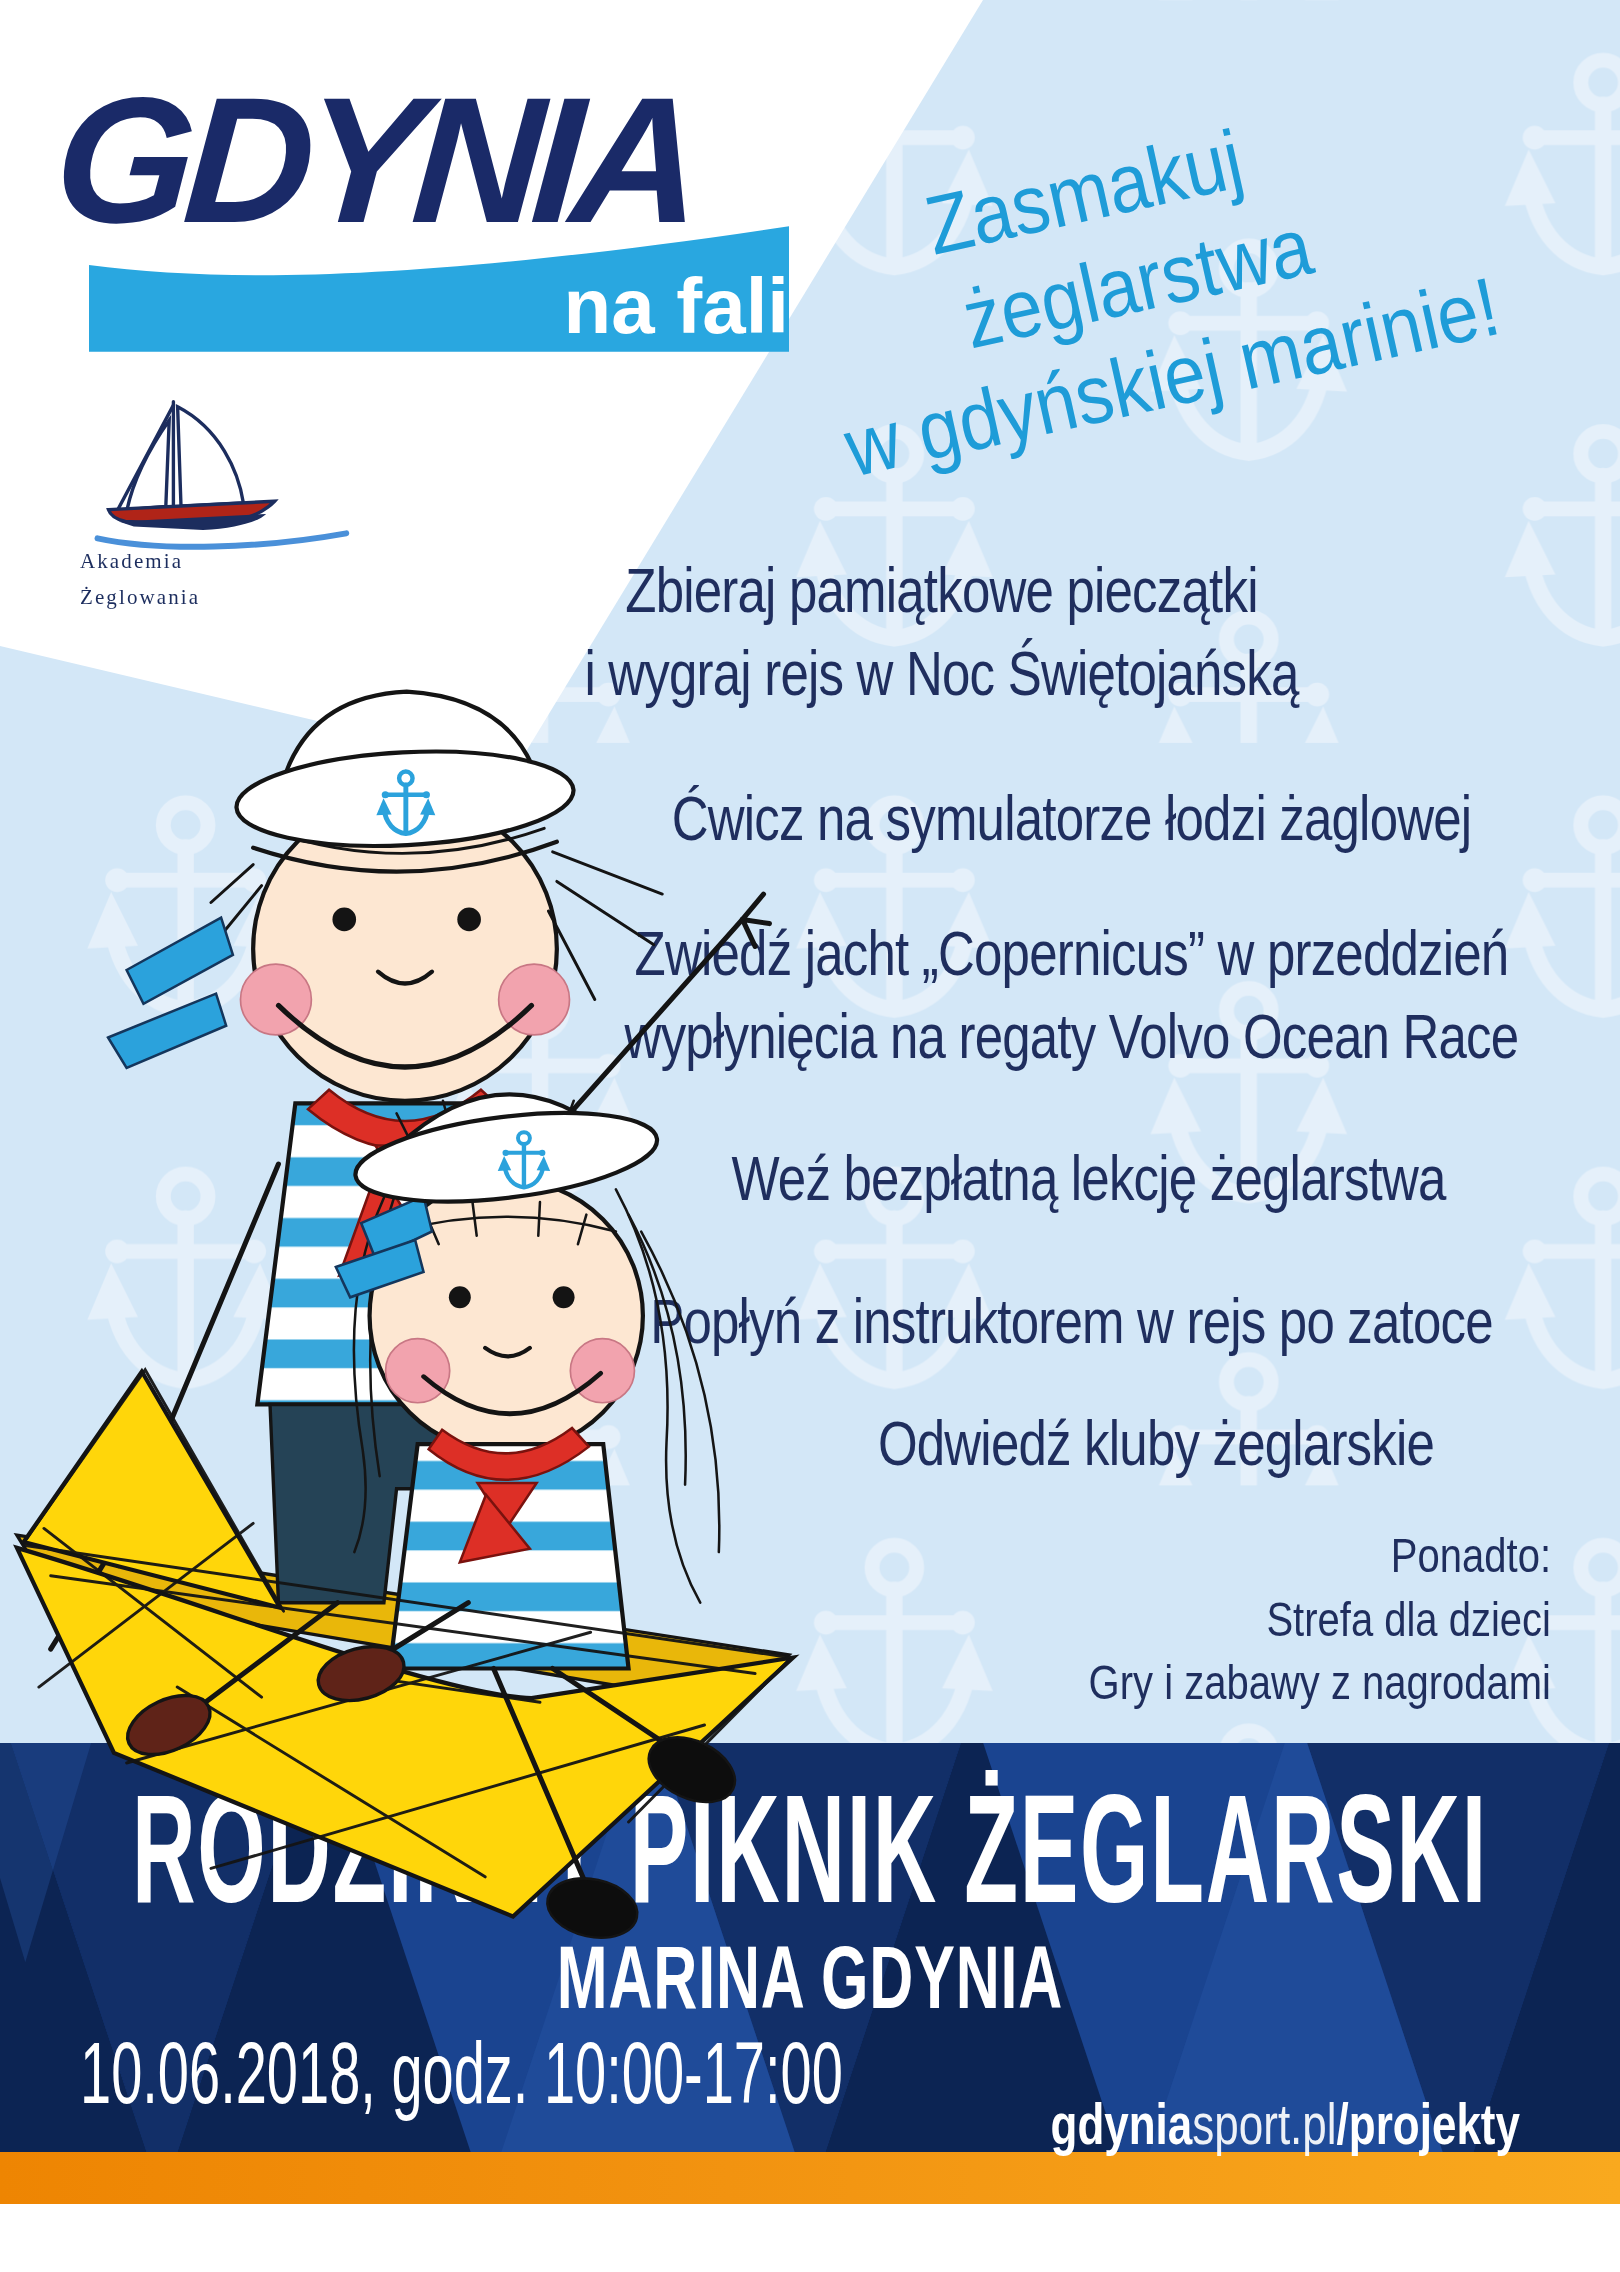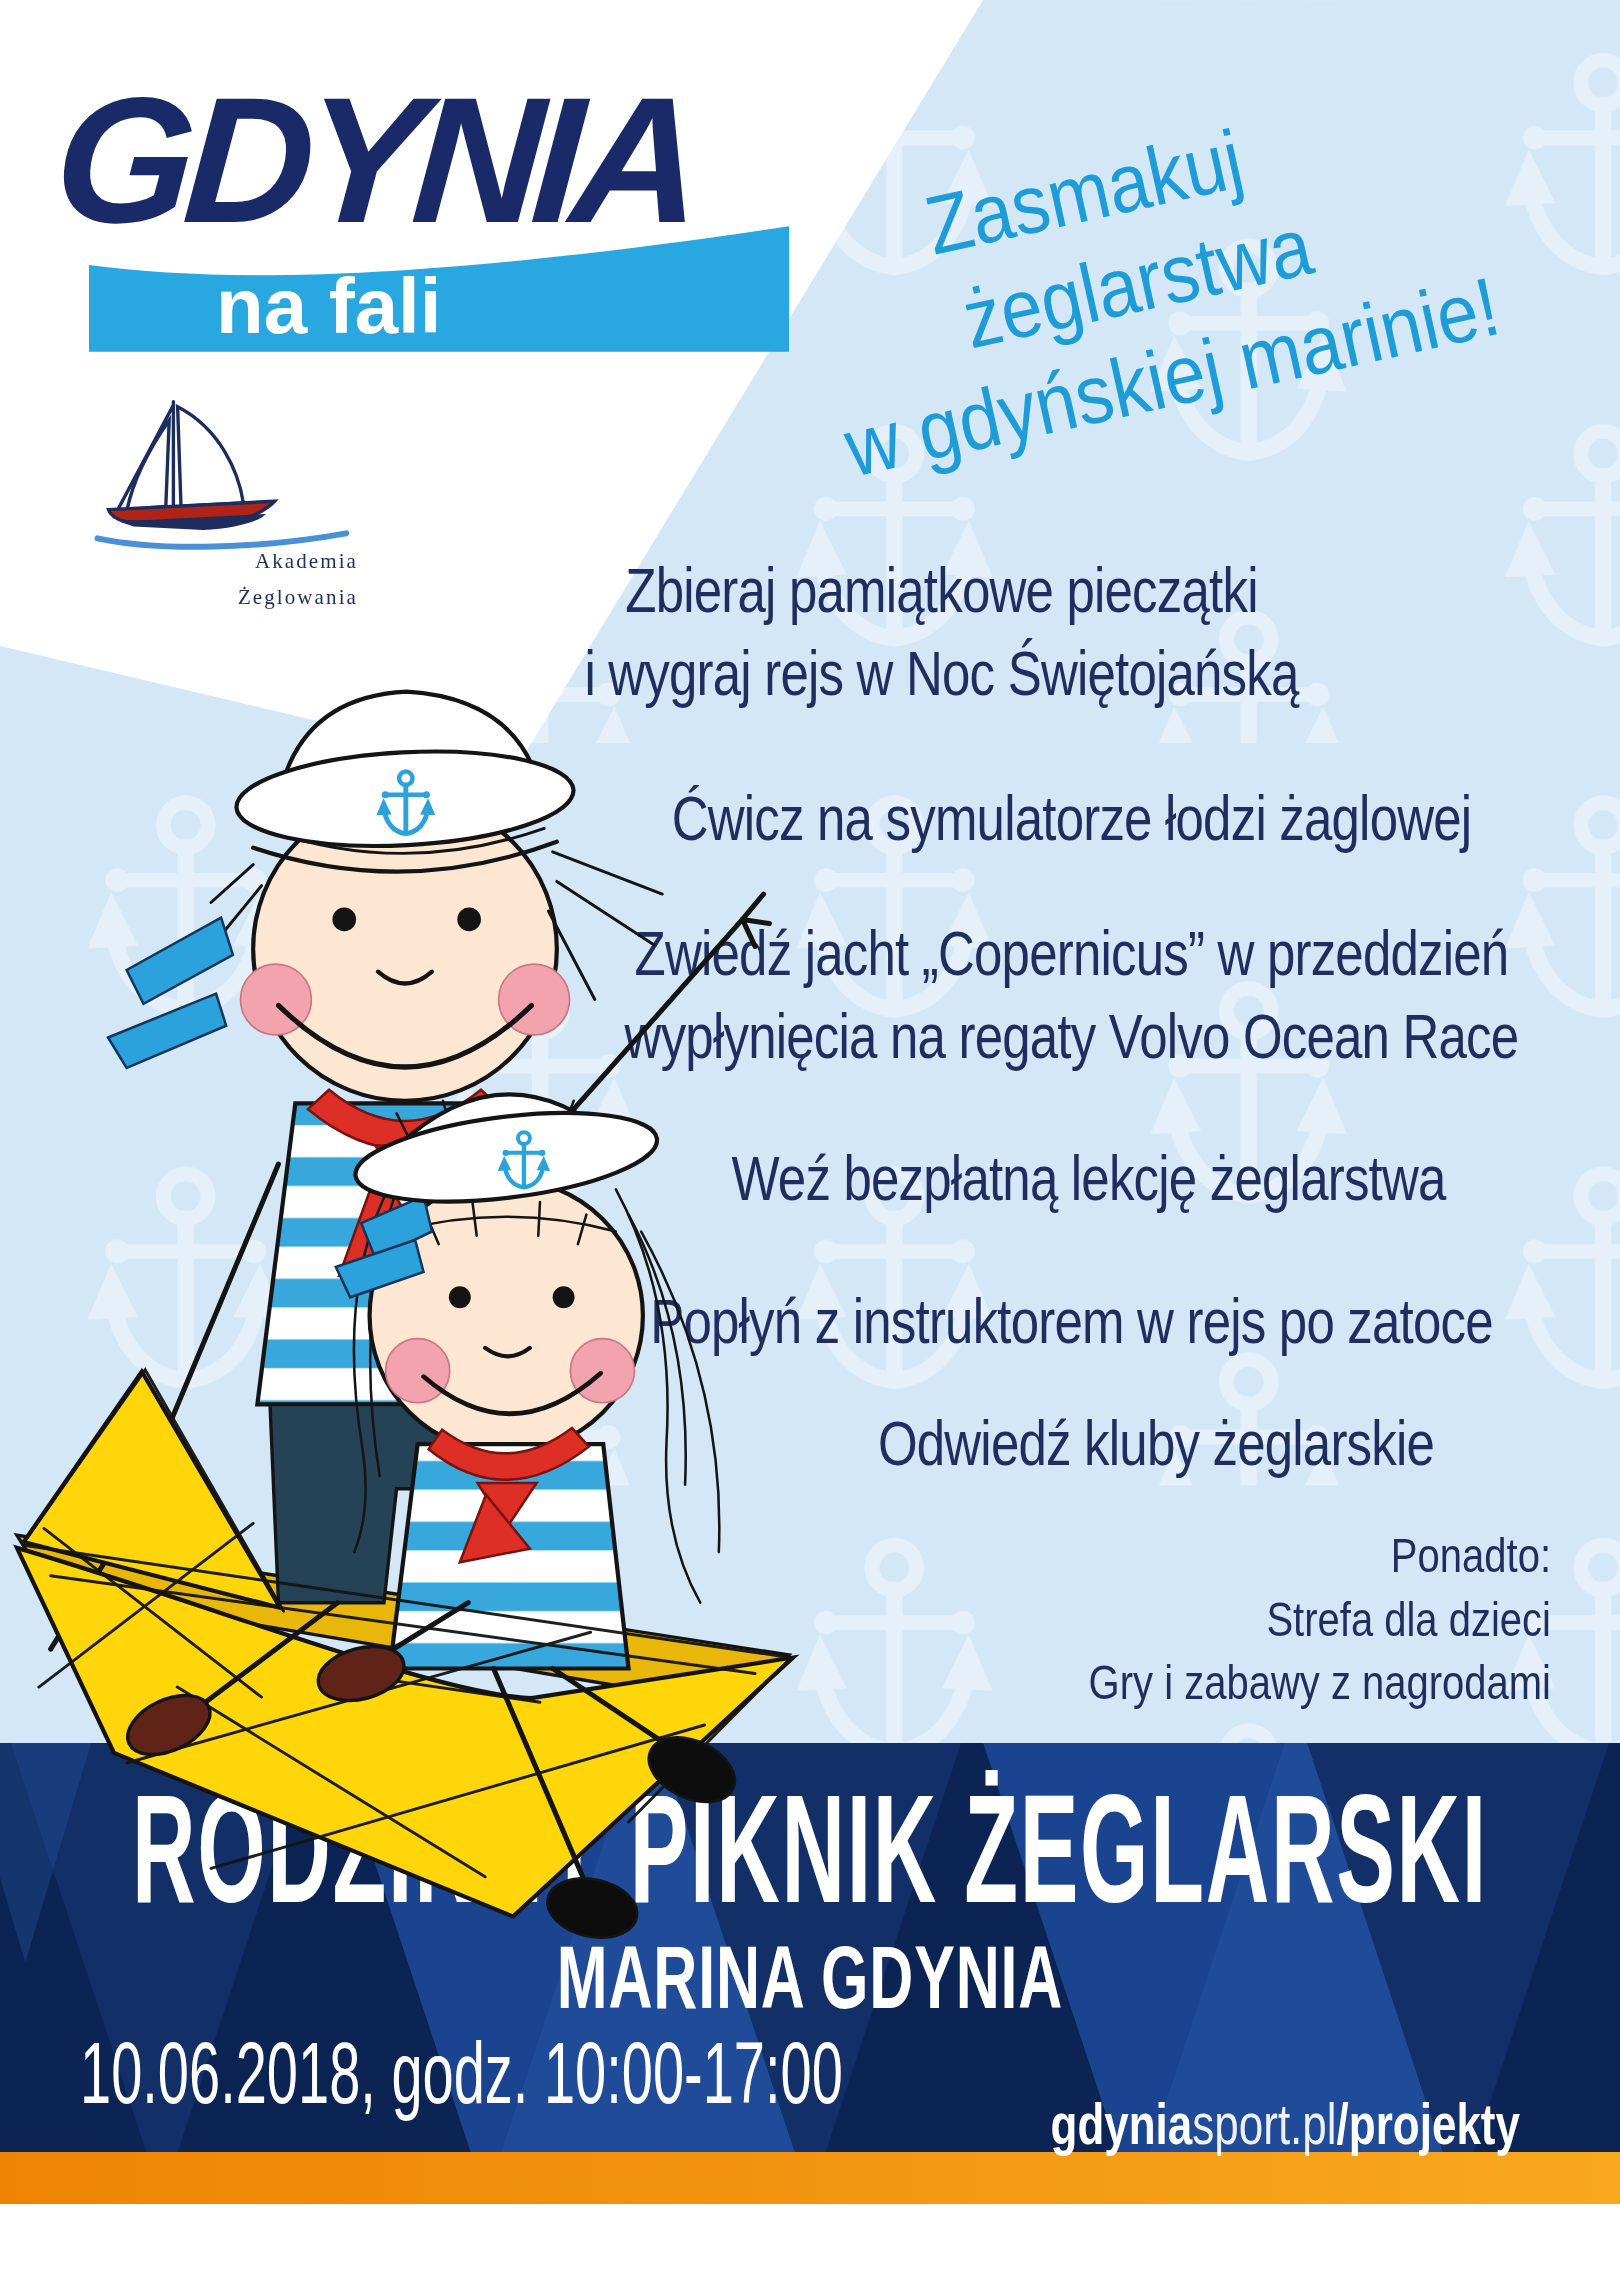--- a/index.html
+++ b/index.html
@@ -28,29 +28,29 @@
   
   .gdynia-logo{
     position:absolute;left:56px;top:71px;z-index:4;
     font-size:179px;font-weight:bold;font-style:italic;
     letter-spacing:-10px;color:#1a2a68;transform:skewX(-4deg);
     white-space:nowrap;line-height:1;
   }
   .nafali-wave{position:absolute;left:89px;top:221px;z-index:4;}
   .nafali-text{
     position:absolute;left:89px;top:267px;width:700px;z-index:5;
-    text-align:left;text-indent:127px;
+    text-align:right;text-indent:127px;
     font-size:78px;font-weight:bold;color:#ffffff;line-height:1;
   }
   .academy-boat{position:absolute;left:93px;top:395px;z-index:4;}
   .academy-name{
     position:absolute;left:80px;top:544px;width:278px;z-index:4;
     font-family:"Liberation Serif", serif;
     font-size:21px;letter-spacing:2.1px;line-height:1.7;
-    color:#1c2d5e;text-align:right;
+    color:#1c2d5e;text-align:left;
   }
 
   
   .headline{
     position:absolute;left:793px;top:207px;width:945px;z-index:4;
     color:#1e9cd8;font-size:74px;line-height:1.2;
     transform:rotate(-12.5deg) scaleY(1.12);transform-origin:0 0;
     white-space:nowrap;
   }
   .headline .hl1{margin-left:127px;}

